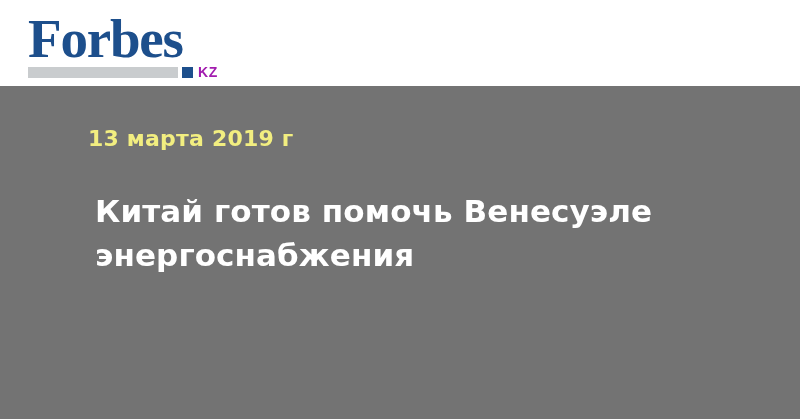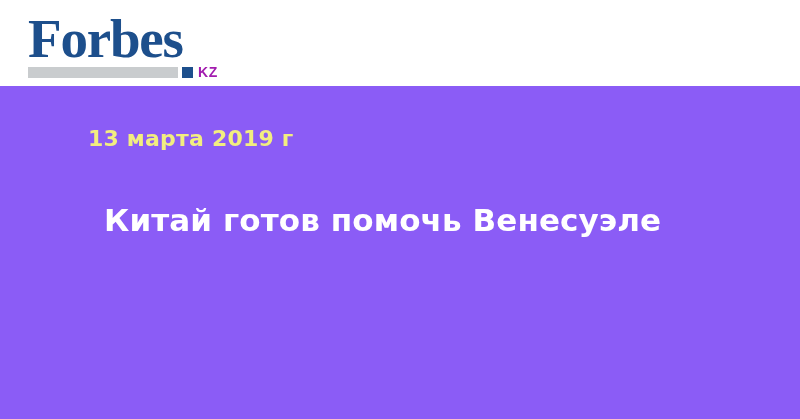--- a/index.html
+++ b/index.html
@@ -82,42 +82,42 @@
     color: #a21caf;
   }
 
   
   .hero {
     position: absolute;
     left: 0;
     top: 86px;
     width: 800px;
     height: 333px;
-    background: #8b5cf6;
+    background: #737373;
   }
 
   .hero-date {
     position: absolute;
     left: 88px;
     top: 40px;
     font-family: "DejaVu Sans", sans-serif;
     font-weight: 700;
     font-size: 22px;
     line-height: 26px;
     letter-spacing: 0.2px;
     color: #f2ee80;
     white-space: nowrap;
   }
 
   .hero-headline {
     position: absolute;
     left: 88px;
     top: 96px;
     width: 600px;
-    margin: 16px;
+    margin: 7px;
     font-family: "DejaVu Sans", sans-serif;
     font-weight: 700;
     font-size: 31px;
     line-height: 44px;
     letter-spacing: 0.1px;
     color: #ffffff;
   }
 
   .hl-line {
     display: block;
@@ -136,16 +136,17 @@
       <div class="brand-kz-square"></div>
       <div class="brand-kz-text">KZ</div>
     </div>
   </div>
 
   <div class="hero">
     <div class="hero-date">13 марта 2019 г</div>
 
     <h1 class="hero-headline">
       <span class="hl-line">Китай готов помочь Венесуэле</span>
+      <span class="hl-line">энергоснабжения</span>
     </h1>
   </div>
 
 </div>
 
 </body></html>

